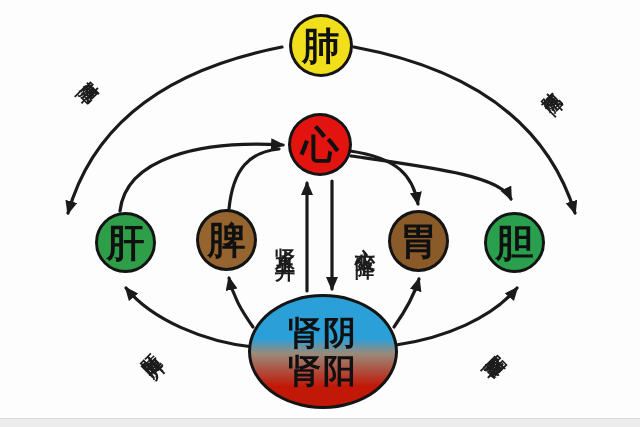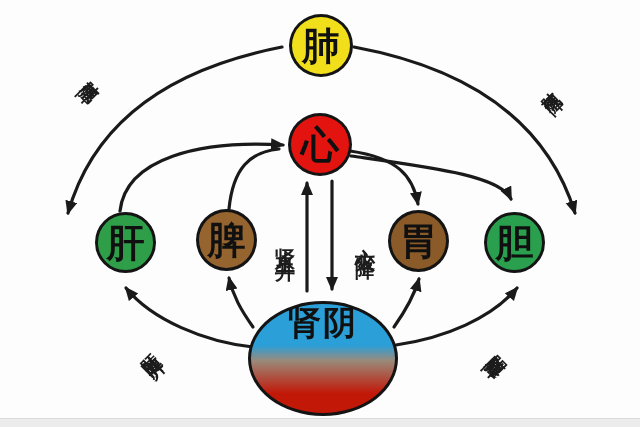--- a/index.html
+++ b/index.html
@@ -28,25 +28,25 @@
     line-height:1;
   }
   .node-lung   {left:289px;top:14px; width:64px;height:63px;}
   .node-heart  {left:288px;top:113px;width:64px;height:63px;}
   .node-liver  {left:95px; top:212px;width:61px;height:61px;}
   .node-spleen {left:196px;top:209px;width:61px;height:62px;}
   .node-stomach{left:388px;top:210px;width:61px;height:62px;}
   .node-gallb  {left:484px;top:212px;width:61px;height:61px;}
   .node-kidney{
     position:absolute;
-    left:248px;top:301px;width:150px;height:115px;
+    left:248px;top:294px;width:150px;height:115px;
     border:3px solid #141414;
     border-radius:50%;
     box-sizing:border-box;
-    display:flex;flex-direction:column;align-items:center;justify-content:flex-start;
+    display:flex;flex-direction:column;align-items:center;justify-content:center;
     font-weight:bold;color:#101010;font-size:33px;line-height:1.15;
     letter-spacing:2px;
   }
   .vlabel{
     position:absolute;
     writing-mode:vertical-rl;
     font-weight:bold;
     color:#1c1c1c;
     white-space:nowrap;
     transform:translate(-50%,-50%);
@@ -98,20 +98,21 @@
   <div class="node node-liver" style="background: rgb(47, 158, 73);">肝</div>
 
   <div class="node node-spleen" style="background: rgb(150, 101, 47);">脾</div>
 
   <div class="node node-stomach" style="background: rgb(138, 90, 40);">胃</div>
 
   <div class="node node-gallb" style="background: rgb(42, 160, 78);">胆</div>
 
   <div class="node-kidney" id="kidney-ellipse" style="background: linear-gradient(rgb(43, 159, 216) 0%, rgb(43, 159, 216) 38%, rgb(154, 138, 122) 52%, rgb(194, 24, 8) 82%, rgb(194, 24, 8) 100%);">
     <span>肾阴</span>
+    <span>肾阳</span>
   </div>
 
   <div class="vlabel rot-cw lbl-outer-left">肺气下降</div>
 
   <div class="vlabel rot-ccw lbl-outer-right">肺气下降</div>
 
   <div class="vlabel lbl-center-up">肾水上升</div>
 
   <div class="vlabel lbl-center-down">心火下降</div>
 

